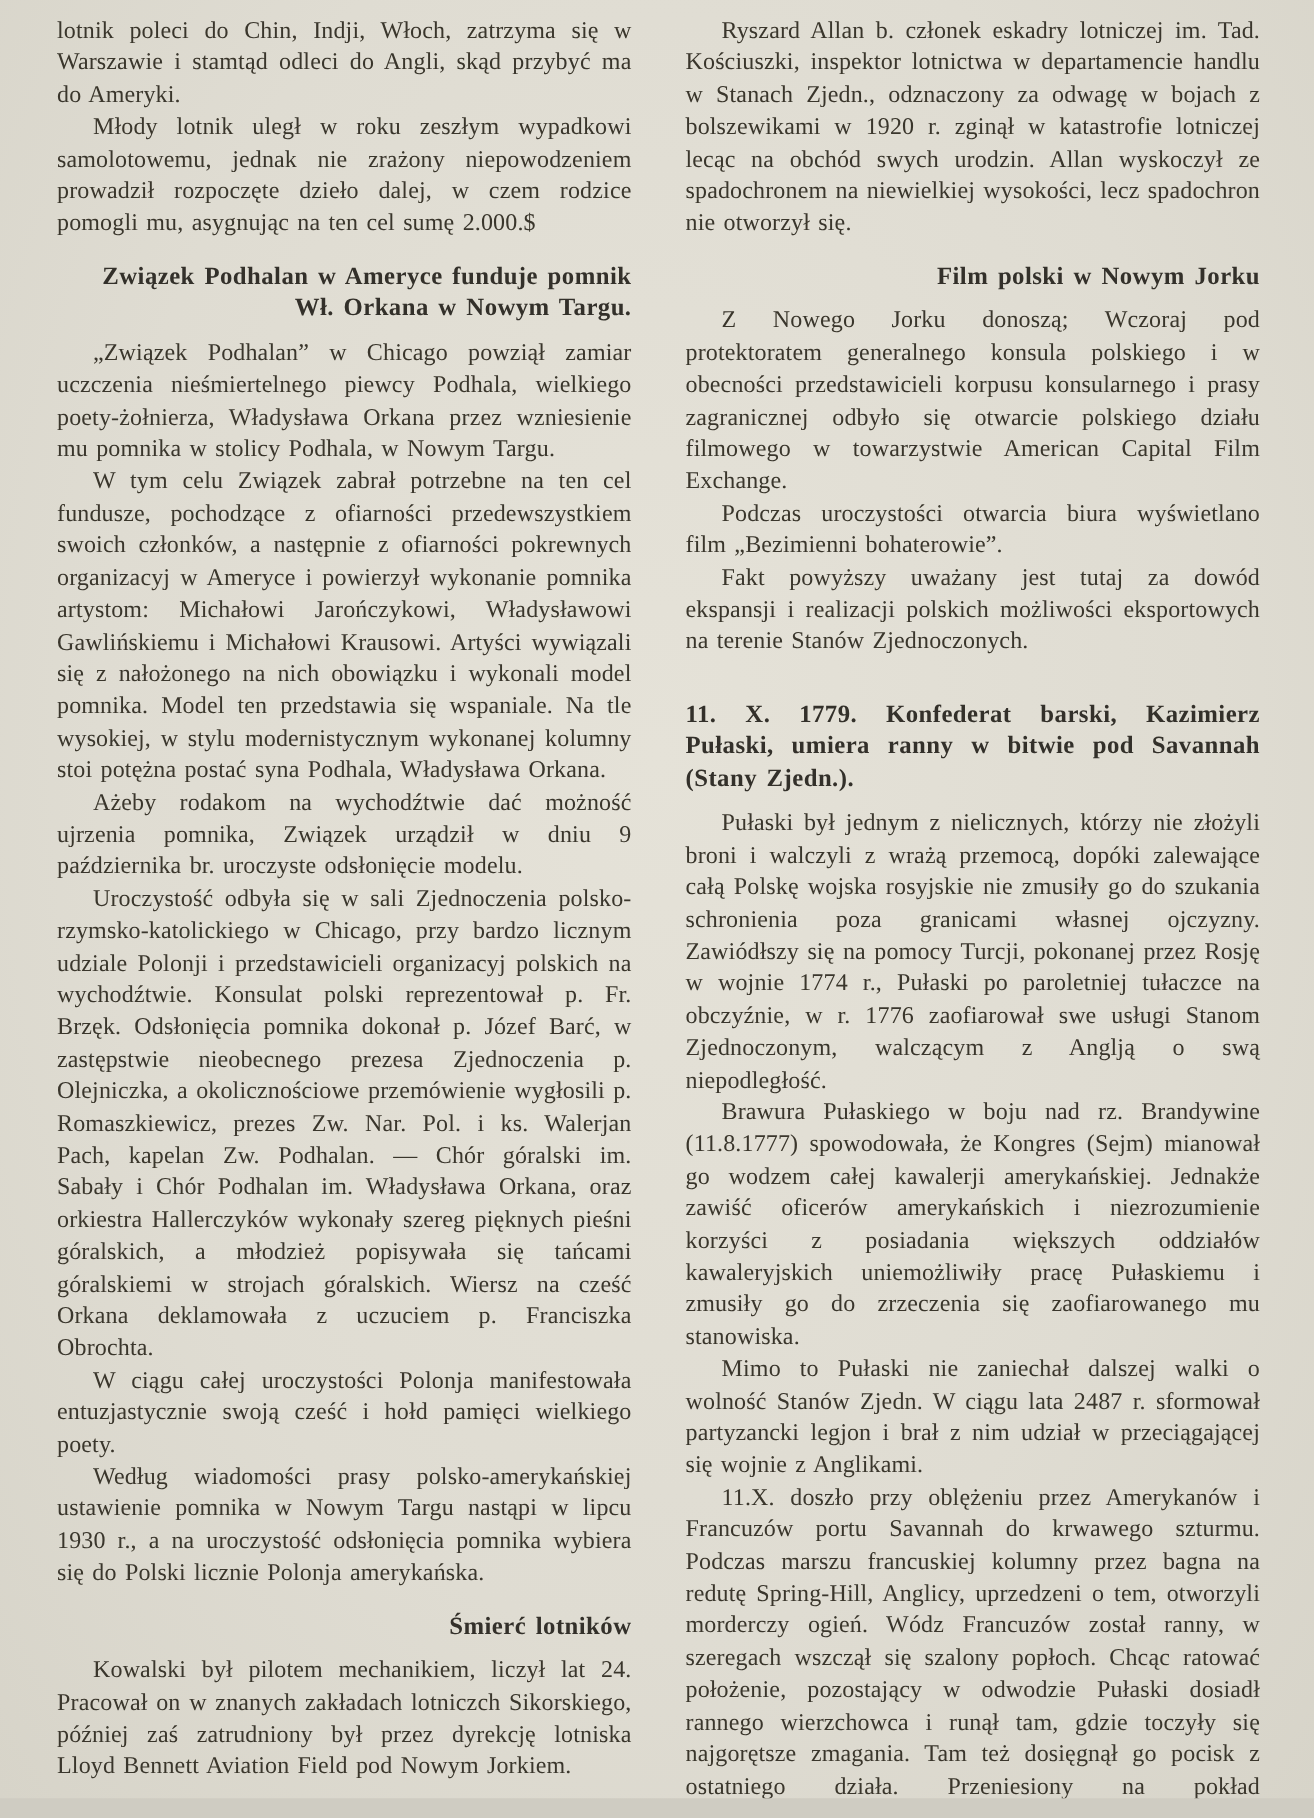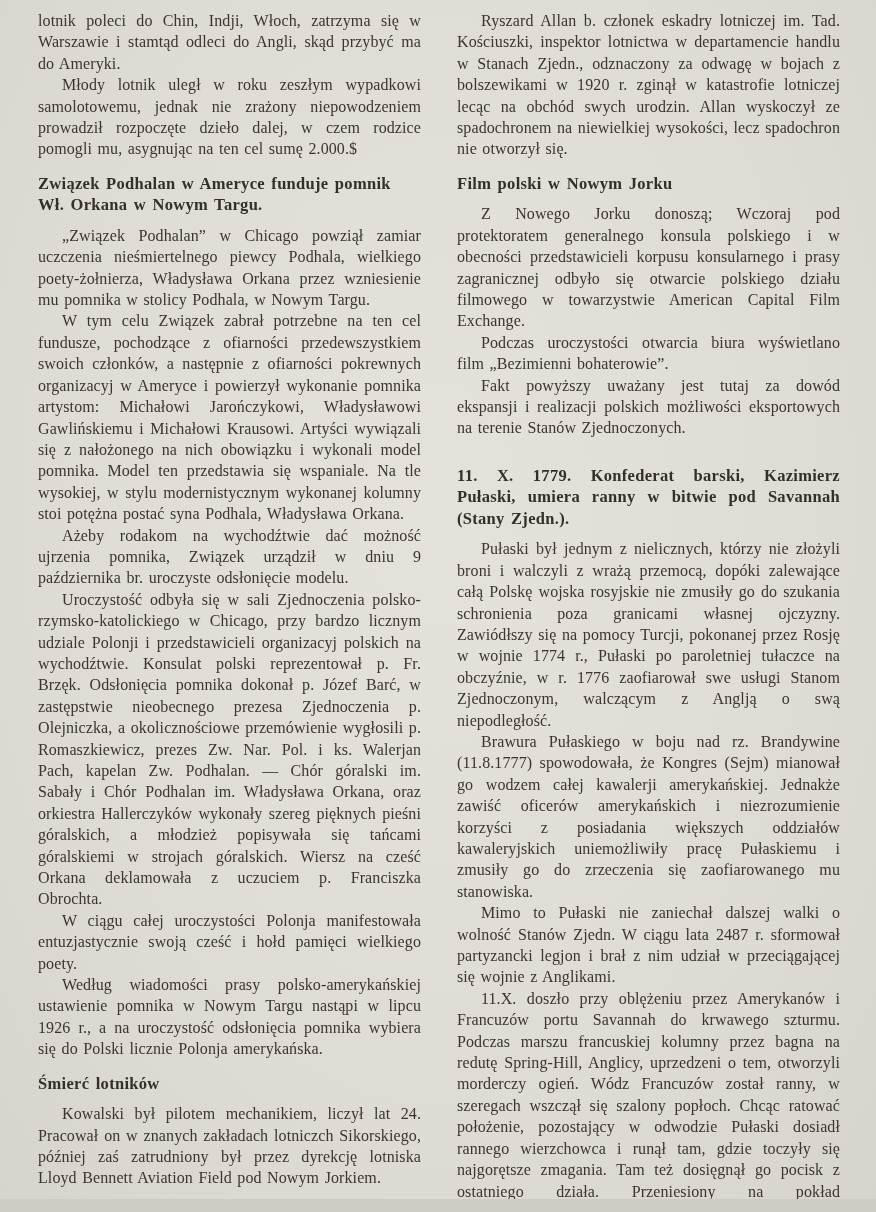--- a/index.html
+++ b/index.html
@@ -21,38 +21,38 @@
   p.no-indent { text-indent: 0; }
   h3.heading {
     font-size: 16.5px;
     line-height: 21.5px;
     font-weight: bold;
     color: #33302a;
     margin: 13px 0 9px 0;
     letter-spacing: 0.3px;
     word-spacing: 2px;
   }
-  h3.align-center { text-align: left; }
+  h3.align-center { text-align: right; }
   h3.align-left { text-align: justify; margin-top: 26px; }
 </style>
 </head>
 <body>
 
 <div class="page" style="color: rgb(58, 54, 44);">
   <div class="columns">
     <div class="col">
         <p class="paragraph no-indent">lotnik poleci do Chin, Indji, Włoch, zatrzyma się w Warszawie i stamtąd odleci do Angli, skąd przybyć ma do Ameryki.</p>
         <p class="paragraph">Młody lotnik uległ w roku zeszłym wypadkowi samolotowemu, jednak nie zrażony niepowodzeniem prowadził rozpoczęte dzieło dalej, w czem rodzice pomogli mu, asygnując na ten cel sumę 2.000.$</p>
         <h3 class="heading align-center">Związek Podhalan w Ameryce funduje pomnik Wł. Orkana w Nowym Targu.</h3>
         <p class="paragraph">„Związek Podhalan” w Chicago powziął zamiar uczczenia nieśmiertelnego piewcy Podhala, wielkiego poety-żołnierza, Władysława Orkana przez wzniesienie mu pomnika w stolicy Podhala, w Nowym Targu.</p>
         <p class="paragraph">W tym celu Związek zabrał potrzebne na ten cel fundusze, pochodzące z ofiarności przedewszystkiem swoich członków, a następnie z ofiarności pokrewnych organizacyj w Ameryce i powierzył wykonanie pomnika artystom: Michałowi Jarończykowi, Władysławowi Gawlińskiemu i Michałowi Krausowi. Artyści wywiązali się z nałożonego na nich obowiązku i wykonali model pomnika. Model ten przedstawia się wspaniale. Na tle wysokiej, w stylu modernistycznym wykonanej kolumny stoi potężna postać syna Podhala, Władysława Orkana.</p>
         <p class="paragraph">Ażeby rodakom na wychodźtwie dać możność ujrzenia pomnika, Związek urządził w dniu 9 października br. uroczyste odsłonięcie modelu.</p>
         <p class="paragraph">Uroczystość odbyła się w sali Zjednoczenia polsko-rzymsko-katolickiego w Chicago, przy bardzo licznym udziale Polonji i przedstawicieli organizacyj polskich na wychodźtwie. Konsulat polski reprezentował p. Fr. Brzęk. Odsłonięcia pomnika dokonał p. Józef Barć, w zastępstwie nieobecnego prezesa Zjednoczenia p. Olejniczka, a okolicznościowe przemówienie wygłosili p. Romaszkiewicz, prezes Zw. Nar. Pol. i ks. Walerjan Pach, kapelan Zw. Podhalan. — Chór góralski im. Sabały i Chór Podhalan im. Władysława Orkana, oraz orkiestra Hallerczyków wykonały szereg pięknych pieśni góralskich, a młodzież popisywała się tańcami góralskiemi w strojach góralskich. Wiersz na cześć Orkana deklamowała z uczuciem p. Franciszka Obrochta.</p>
         <p class="paragraph">W ciągu całej uroczystości Polonja manifestowała entuzjastycznie swoją cześć i hołd pamięci wielkiego poety.</p>
-        <p class="paragraph">Według wiadomości prasy polsko-amerykańskiej ustawienie pomnika w Nowym Targu nastąpi w lipcu 1926 r., a na uroczystość odsłonięcia pomnika wybiera się do Polski licznie Polonja amerykańska.</p>
+        <p class="paragraph">Według wiadomości prasy polsko-amerykańskiej ustawienie pomnika w Nowym Targu nastąpi w lipcu 1930 r., a na uroczystość odsłonięcia pomnika wybiera się do Polski licznie Polonja amerykańska.</p>
         <h3 class="heading align-center">Śmierć lotników</h3>
         <p class="paragraph">Kowalski był pilotem mechanikiem, liczył lat 24. Pracował on w znanych zakładach lotniczch Sikorskiego, później zaś zatrudniony był przez dyrekcję lotniska Lloyd Bennett Aviation Field pod Nowym Jorkiem.</p>
       </div>
     <div class="col">
         <p class="paragraph">Ryszard Allan b. członek eskadry lotniczej im. Tad. Kościuszki, inspektor lotnictwa w departamencie handlu w Stanach Zjedn., odznaczony za odwagę w bojach z bolszewikami w 1920 r. zginął w katastrofie lotniczej lecąc na obchód swych urodzin. Allan wyskoczył ze spadochronem na niewielkiej wysokości, lecz spadochron nie otworzył się.</p>
         <h3 class="heading align-center">Film polski w Nowym Jorku</h3>
         <p class="paragraph">Z Nowego Jorku donoszą; Wczoraj pod protektoratem generalnego konsula polskiego i w obecności przedstawicieli korpusu konsularnego i prasy zagranicznej odbyło się otwarcie polskiego działu filmowego w towarzystwie American Capital Film Exchange.</p>
         <p class="paragraph">Podczas uroczystości otwarcia biura wyświetlano film „Bezimienni bohaterowie”.</p>
         <p class="paragraph">Fakt powyższy uważany jest tutaj za dowód ekspansji i realizacji polskich możliwości eksportowych na terenie Stanów Zjednoczonych.</p>
         <h3 class="heading align-left">11. X. 1779. Konfederat barski, Kazimierz Pułaski, umiera ranny w bitwie pod Savannah (Stany Zjedn.).</h3>

